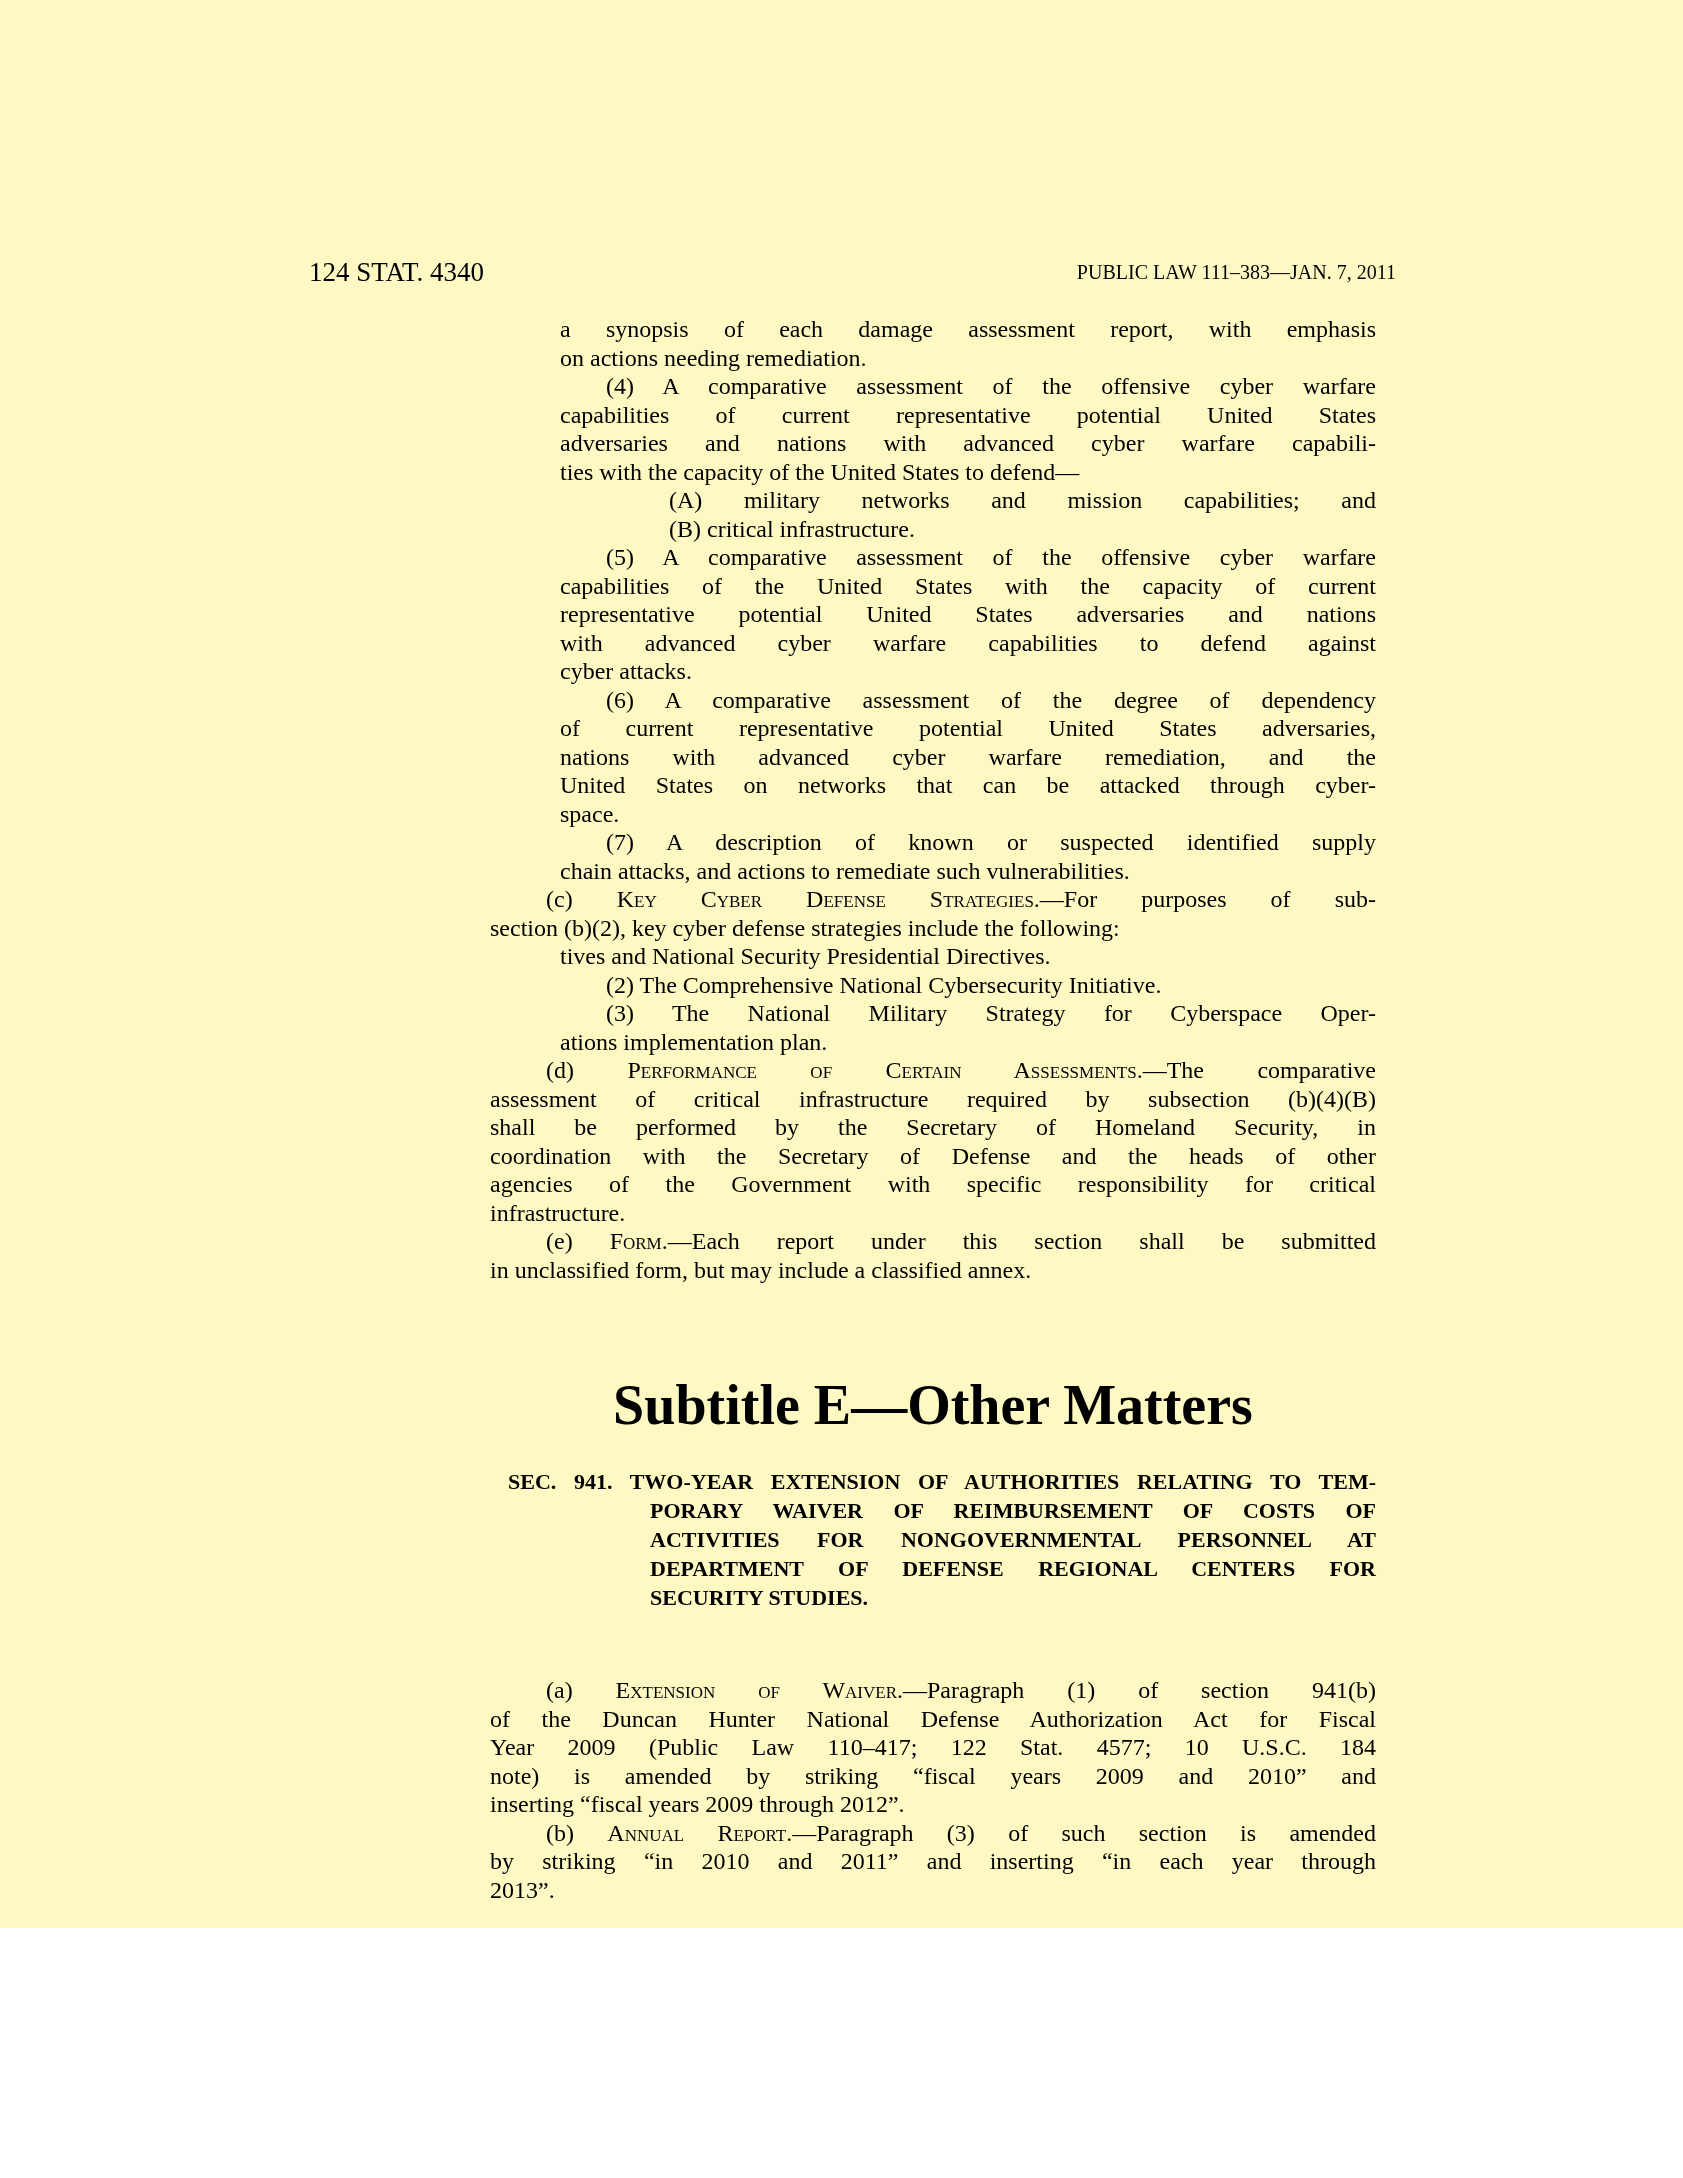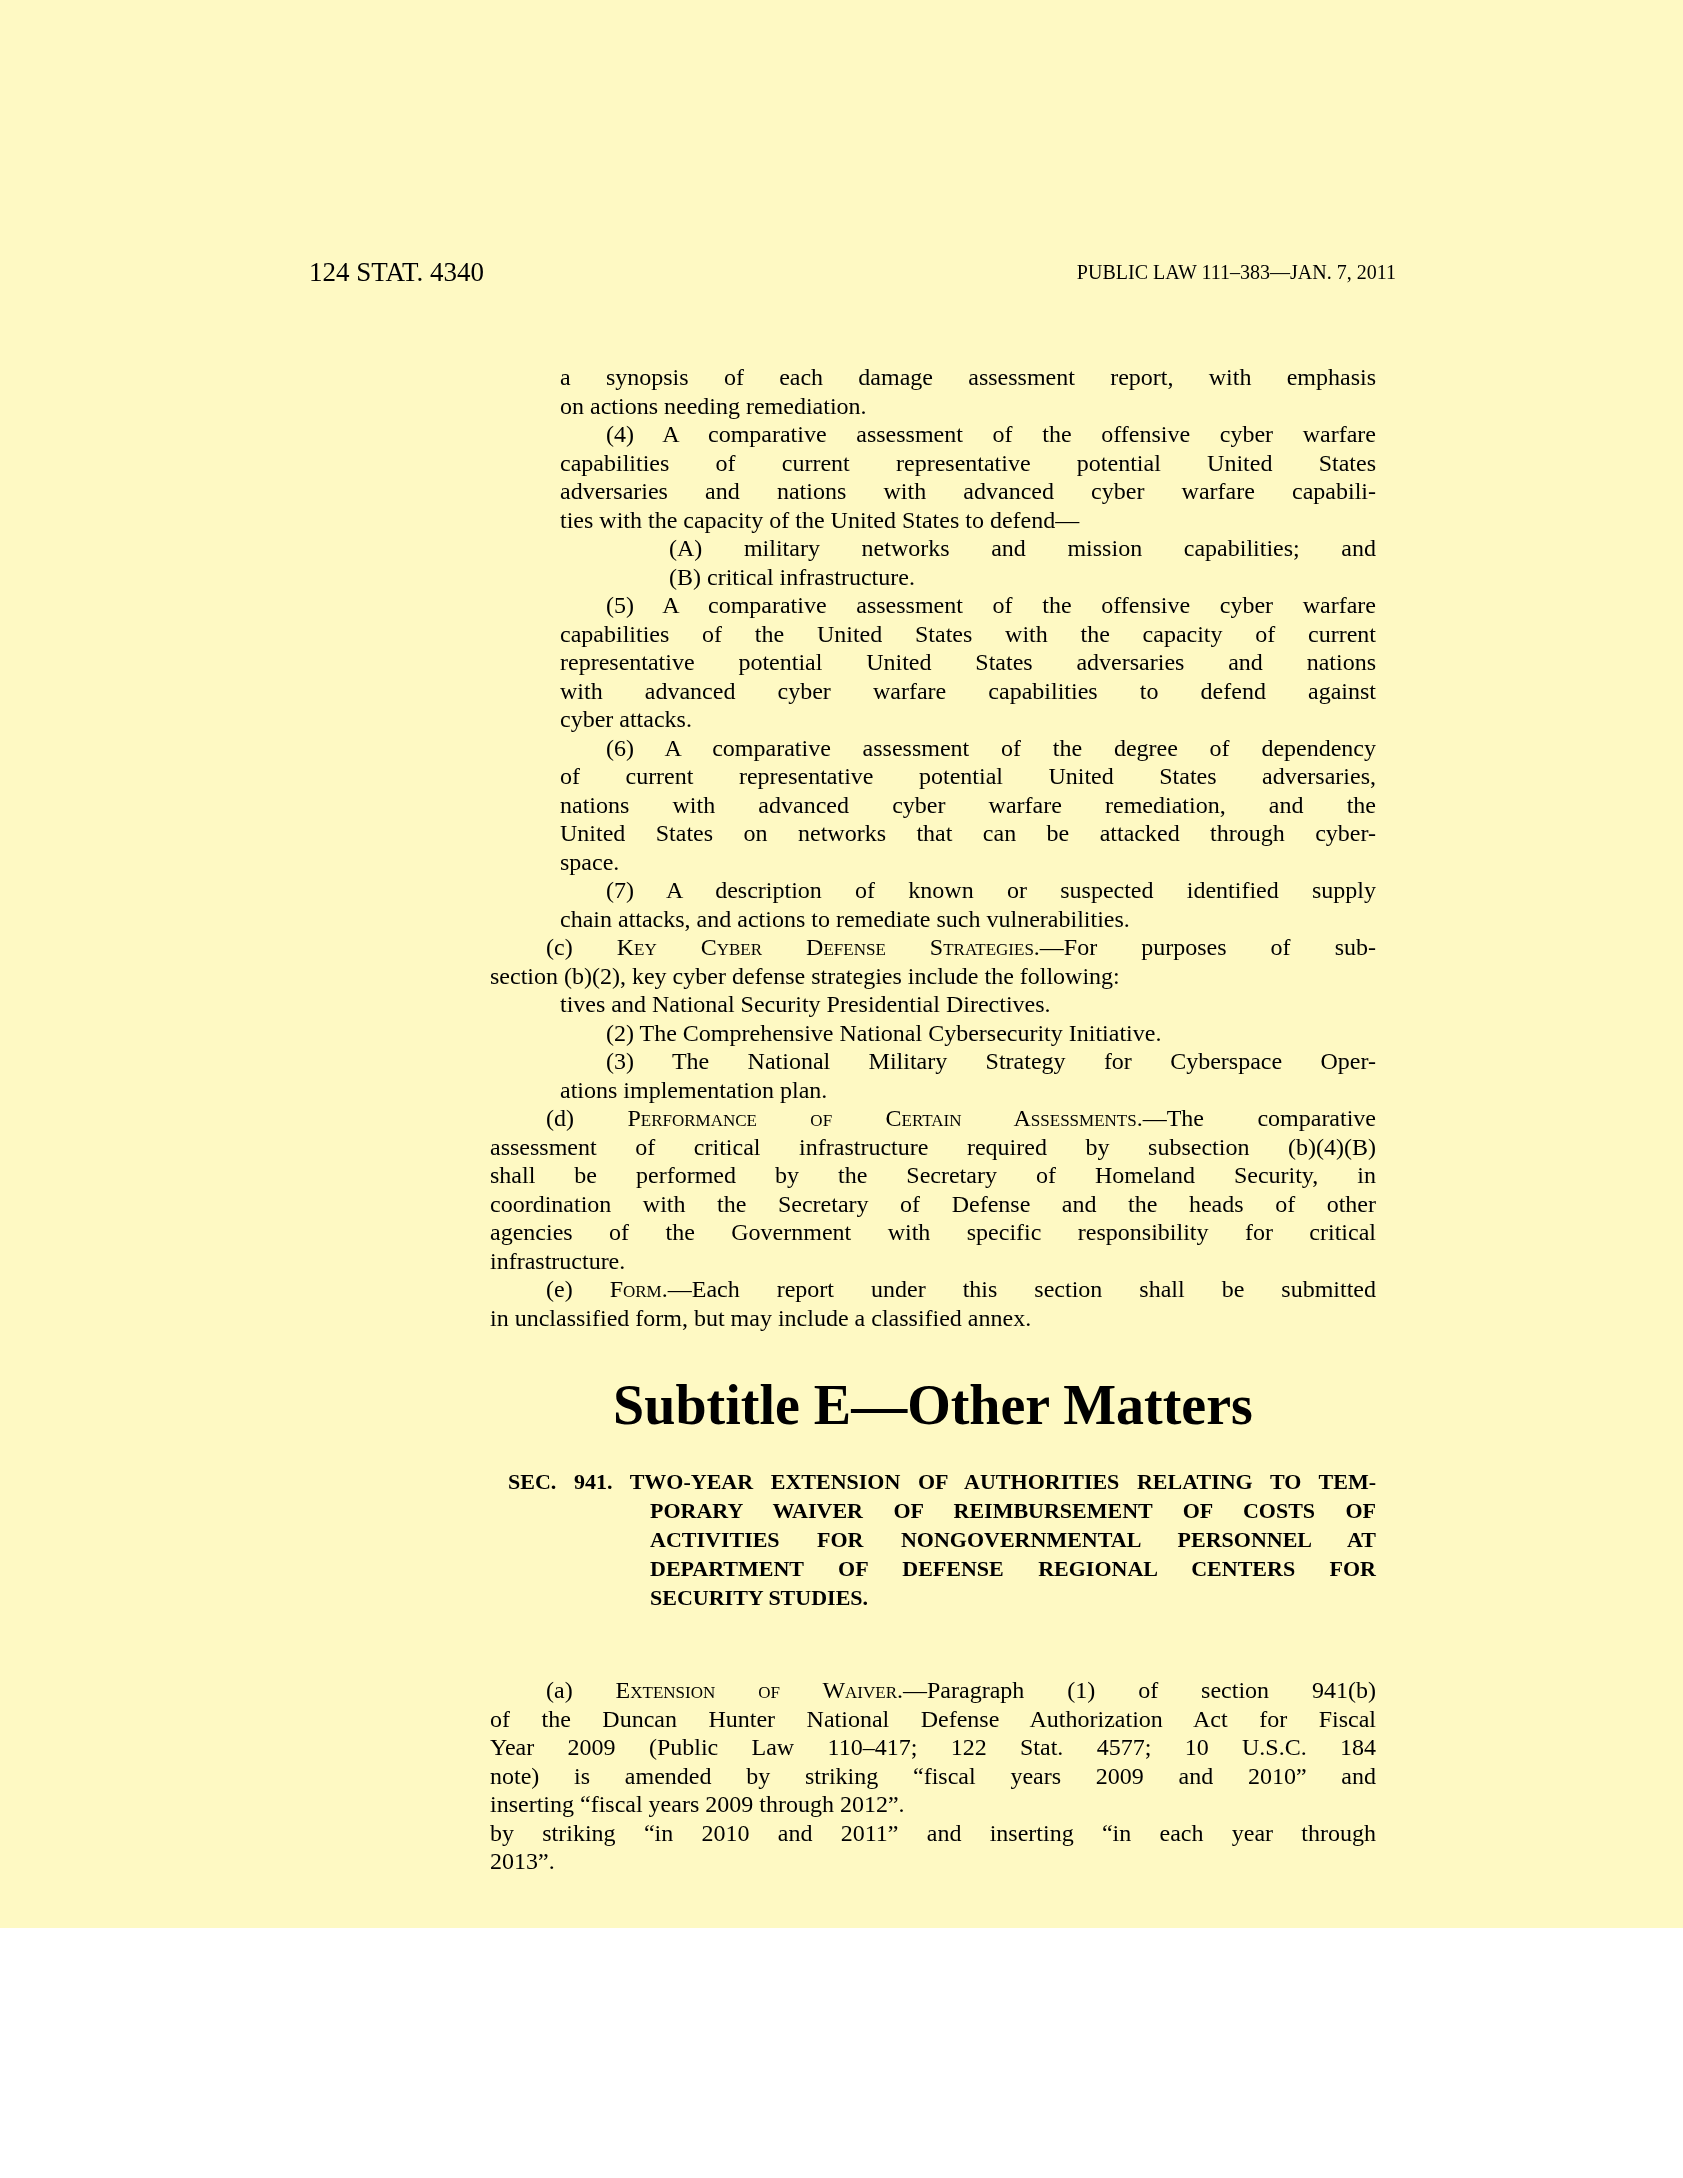--- a/index.html
+++ b/index.html
@@ -14,21 +14,21 @@
   .hdr-left {
     position: absolute; left: 309px; top: 257px;
     font-size: 27px; line-height: 30px; white-space: nowrap;
   }
   .hdr-center {
     position: absolute; left: 490px; width: 906px; top: 257px;
     text-align: right; font-size: 20px; line-height: 30px; white-space: nowrap;
   }
 
   .block { position: absolute; left: 490px; width: 886px; font-size: 24px; line-height: 28.5px; }
-  #body-block  { top: 315px; margin-top: 48px; }
+  #body-block  { top: 315px; }
   #amend-block { top: 1676px; }
 
   #sec-block {
     top: 1467px;
     font-weight: bold;
     font-size: 22px;
     line-height: 29px;
   }
 
   .subtitle {
@@ -107,18 +107,19 @@
       <div class="line ind-h1 just"><span>DEPARTMENT OF DEFENSE REGIONAL CENTERS FOR</span></div>
       <div class="line ind-h1"><span>SECURITY STUDIES.</span></div>
     </div>
 
   <div id="amend-block" class="block">
       <div class="line ind-e1 just"><span>(a) </span><span class="sc">Extension of Waiver</span><span>.—Paragraph (1) of section 941(b)</span></div>
       <div class="line ind-l0 just"><span>of the Duncan Hunter National Defense Authorization Act for Fiscal</span></div>
       <div class="line ind-l0 just"><span>Year 2009 (Public Law 110–417; 122 Stat. 4577; 10 U.S.C. 184</span></div>
       <div class="line ind-l0 just"><span>note) is amended by striking “fiscal years 2009 and 2010” and</span></div>
       <div class="line ind-l0"><span>inserting “fiscal years 2009 through 2012”.</span></div>
+      <div class="line ind-e1 just"><span>(b) </span><span class="sc">Annual Report</span><span>.—Paragraph (3) of such section is amended</span></div>
       <div class="line ind-l0 just"><span>by striking “in 2010 and 2011” and inserting “in each year through</span></div>
       <div class="line ind-l0"><span>2013”.</span></div>
     </div>
 
 </div>
 
 
 </body></html>

